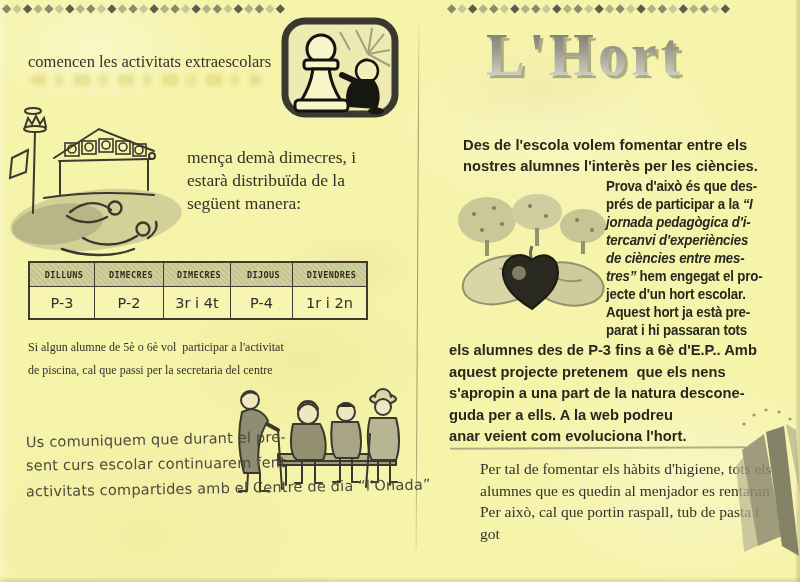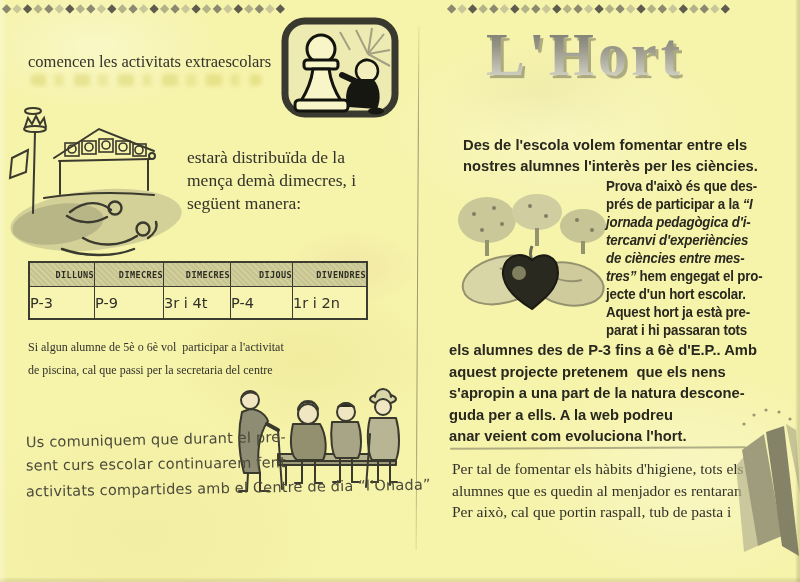--- a/index.html
+++ b/index.html
@@ -44,41 +44,41 @@
   .handnote .h1{transform:rotate(-1.2deg);}
   .handnote .h2{transform:rotate(-.7deg);}
   .handnote .h3{transform:rotate(-1deg);}
 
   
   .sched{position:absolute;left:28px;top:261px;border-collapse:collapse;background:rgba(248,245,180,.85);
     border:2.5px solid #3d3c30;}
   .sched th{font-family:"DejaVu Sans Mono",monospace;font-size:8.5px;font-weight:bold;letter-spacing:.4px;color:#2e2d24;
     background-color:#d3d09c;
     background-image:repeating-linear-gradient(45deg, rgba(120,118,88,.15) 0 2px, transparent 2px 4px);
-    border:1.5px solid #3d3c30;height:23px;text-align:right;padding:0 0 0 4px;}
-  .sched td{font-family:"DejaVu Sans",sans-serif;font-size:14.5px;color:#30302a;height:31px;
+    border:1.5px solid #3d3c30;height:23px;text-align:center;padding:0 0 0 4px;}
+  .sched td{font-family:"DejaVu Sans",sans-serif;font-size:14.5px;color:#30302a;text-align:center;height:31px;
     border:1.5px solid #3d3c30;padding:0;}
   .sched .c0{width:60px}.sched .c1{width:64px}.sched .c2{width:62px}.sched .c3{width:57px}.sched .c4{width:69px}
 
   
   .hort-title{position:absolute;left:486px;top:20px;font-family:"Liberation Serif",serif;font-weight:bold;
     font-size:58px;letter-spacing:4px;transform:scaleY(1.04);transform-origin:left top;
     background:linear-gradient(180deg,#6e6d63 0%,#979689 40%,#ccccbe 78%,#e4e3d5 100%);
     -webkit-background-clip:text;background-clip:text;color:transparent;
     filter:drop-shadow(3px 3px 0 rgba(100,99,82,.5));}
   .sansline{position:absolute;white-space:pre;font-family:"Liberation Sans",sans-serif;font-weight:bold;color:#28281f;
     transform:scaleX(.95);transform-origin:left top;}
   .rintro{left:463px;font-size:15.5px;}
   .narrow{left:606px;font-size:14px;letter-spacing:-.2px;}
   .it{font-style:italic;}
   .wide{left:449px;font-size:15.5px;}
   .divider{position:absolute;left:450px;top:447px;width:296px;height:2px;border-radius:2px;
     background:rgba(128,126,98,.6);transform:rotate(-.3deg);}
   .hyg{position:absolute;left:452px;top:458px;font-size:15.5px;line-height:21.5px;color:#33322a;}
-  .hyg div{white-space:pre;}
+  .hyg div{white-space:pre;margin-left:28px;}
 
   .ill{position:absolute;}
 </style>
 </head>
 <body>
 
 <div class="sheet">
   <div class="edge-shade"></div>
   <div class="fold-line"></div>
 
@@ -147,37 +147,37 @@
         <path d="M105,119 C91,127 76,125 65,118"></path>
         <circle cx="141" cy="131" r="6.5"></circle>
         <path d="M135,138 C118,149 96,149 81,140"></path>
         <path d="M146,140 C152,136 156,130 154,124"></path>
         <path d="M60,151 C82,159 112,159 132,151"></path>
       </g>
     </g>
   </svg>
 
   <div class="poolpara">
+    <div>mença demà dimecres, i</div>
     <div>estarà distribuïda de la</div>
-    <div>mença demà dimecres, i</div>
     <div>següent manera:</div>
   </div>
 
   <table class="sched">
     <tbody>
         <tr>
       <th class="c0">DILLUNS</th>
       <th class="c1">DIMECRES</th>
       <th class="c2">DIMECRES</th>
       <th class="c3">DIJOUS</th>
       <th class="c4">DIVENDRES</th>
     </tr>
     <tr>
       <td>P-3</td>
-      <td>P-9</td>
+      <td>P-2</td>
       <td>3r i 4t</td>
       <td>P-4</td>
       <td>1r i 2n</td>
     </tr>
   </tbody>
     </table>
 
   <div class="note">
     <div>Si algun alumne de 5è o 6è vol  participar a l'activitat</div>
     <div>de piscina, cal que passi per la secretaria del centre</div>
@@ -280,20 +280,21 @@
   <div class="sansline wide" style="top:384px">s'apropin a una part de la natura descone-</div>
   <div class="sansline wide" style="top:406px">guda per a ells. A la web podreu</div>
   <div class="sansline wide" style="top:427px">anar veient com evoluciona l'hort.</div>
 
   <div class="divider"></div>
 
   <div class="hyg">
     <div>Per tal de fomentar els hàbits d'higiene, tots els</div>
     <div>alumnes que es quedin al menjador es rentaran</div>
     <div>Per això, cal que portin raspall, tub de pasta i</div>
+    <div>got</div>
   </div>
 
   <svg class="ill" style="left:736px;top:404px" width="64" height="178" viewBox="0 0 64 178">
     <g opacity=".85">
       <polygon points="0,62 10,50 26,140 8,148" fill="#b6b391" opacity=".8"></polygon>
       <polygon points="6,46 28,30 46,132 22,142" fill="#908d73"></polygon>
       <polygon points="30,28 48,22 63,152 46,142" fill="#716f5a"></polygon>
       <polygon points="50,20 60,26 64,90 58,60" fill="#a5a281" opacity=".7"></polygon>
       <g fill="#8a8768">
         <circle cx="8" cy="20" r="1.6"></circle>

